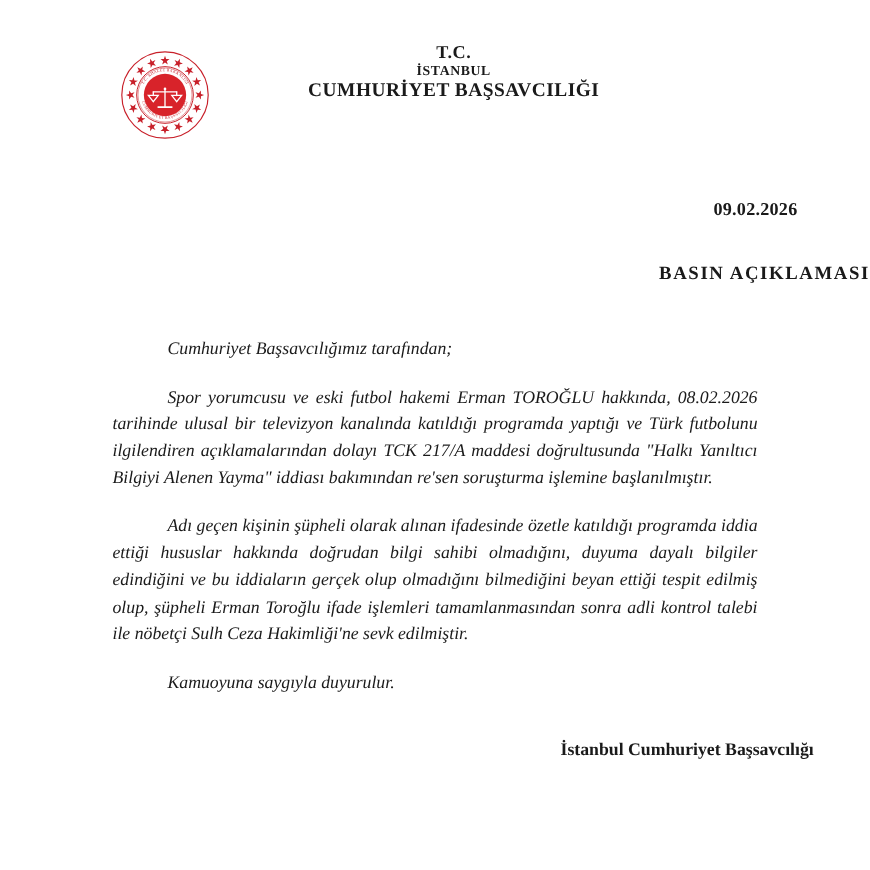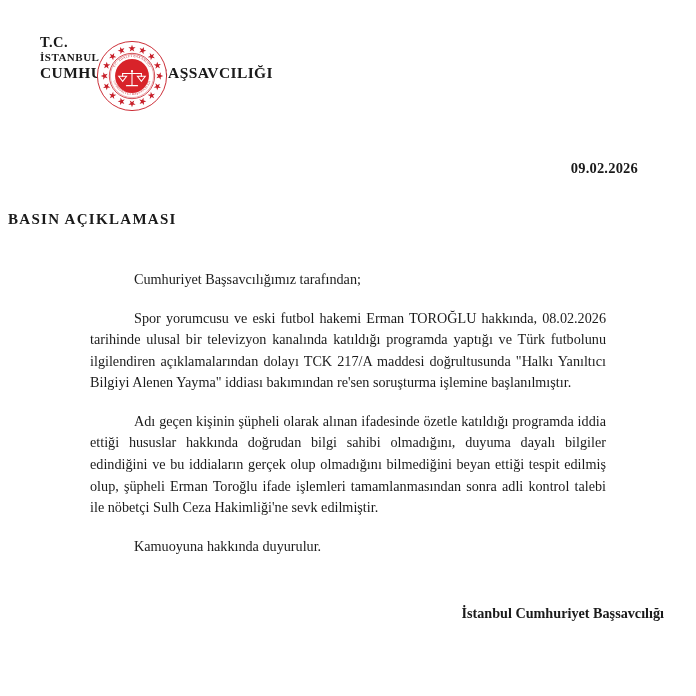--- a/index.html
+++ b/index.html
@@ -33,21 +33,21 @@
   .emblem {
     position: absolute;
     left: 96px;
     top: 40px;
     width: 72px;
     height: 72px;
   }
   .emblem svg { display: block; width: 72px; height: 72px; }
 
   .masthead-text {
-    text-align: left;
+    text-align: center;
     padding-left: 40px;
     padding-right: 10px;
     line-height: 1.18;
   }
   .mh-line1 {
     font-weight: bold;
     font-size: 14.5px;
     letter-spacing: 0.4px;
   }
   .mh-line2 {
@@ -72,50 +72,51 @@
     padding-right: 58px;
     text-align: right;
     font-weight: bold;
     font-size: 14.5px;
     letter-spacing: 0.2px;
   }
 
   
   .doc-title {
     margin-top: 34px;
-    text-align: left;
+    text-align: right;
     font-weight: bold;
     font-size: 15px;
     letter-spacing: 1.3px;
     padding-left: 8px;
   }
 
   
   .body-block {
     margin-top: 41px;
     padding-left: 90px;
     padding-right: 90px;
+    font-style: italic;
   }
 
   .para {
     text-align: justify;
     text-justify: inter-word;
     font-size: 14.2px;
     line-height: 1.52;
     margin: 0;
   }
   .para + .para { margin-top: 17px; }
   .para.indent { text-indent: 44px; }
   .para.indent-sm { text-indent: 44px; }
   .para.last-line { text-align: left; }
 
   
   .signature {
-    margin-top: 48px;
-    padding-right: 32px;
+    margin-top: 35px;
+    padding-right: 45px;
     text-align: right;
     font-weight: bold;
     font-size: 14.2px;
   }
 </style>
 </head>
 <body>
 
 <div class="page">
 
@@ -228,18 +229,18 @@
   </div>
 
   <div class="date-row">09.02.2026</div>
 
   <div class="doc-title">BASIN AÇIKLAMASI</div>
 
   <div class="body-block">
     <p class="para indent-sm">Cumhuriyet Başsavcılığımız tarafından;</p>
     <p class="para indent">Spor yorumcusu ve eski futbol hakemi Erman TOROĞLU hakkında, 08.02.2026 tarihinde ulusal bir televizyon kanalında katıldığı programda yaptığı ve Türk futbolunu ilgilendiren açıklamalarından dolayı TCK 217/A maddesi doğrultusunda "Halkı Yanıltıcı Bilgiyi Alenen Yayma" iddiası bakımından re'sen soruşturma işlemine başlanılmıştır.</p>
     <p class="para indent">Adı geçen kişinin şüpheli olarak alınan ifadesinde özetle katıldığı programda iddia ettiği hususlar hakkında doğrudan bilgi sahibi olmadığını, duyuma dayalı bilgiler edindiğini ve bu iddiaların gerçek olup olmadığını bilmediğini beyan ettiği tespit edilmiş olup, şüpheli Erman Toroğlu ifade işlemleri tamamlanmasından sonra adli kontrol talebi ile nöbetçi Sulh Ceza Hakimliği'ne sevk edilmiştir.</p>
-    <p class="para indent last-line">Kamuoyuna hakkında duyurulur.</p>
+    <p class="para indent last-line">Kamuoyuna saygıyla duyurulur.</p>
   </div>
 
   <div class="signature">İstanbul Cumhuriyet Başsavcılığı</div>
 
 </div>
 
 </body></html>

